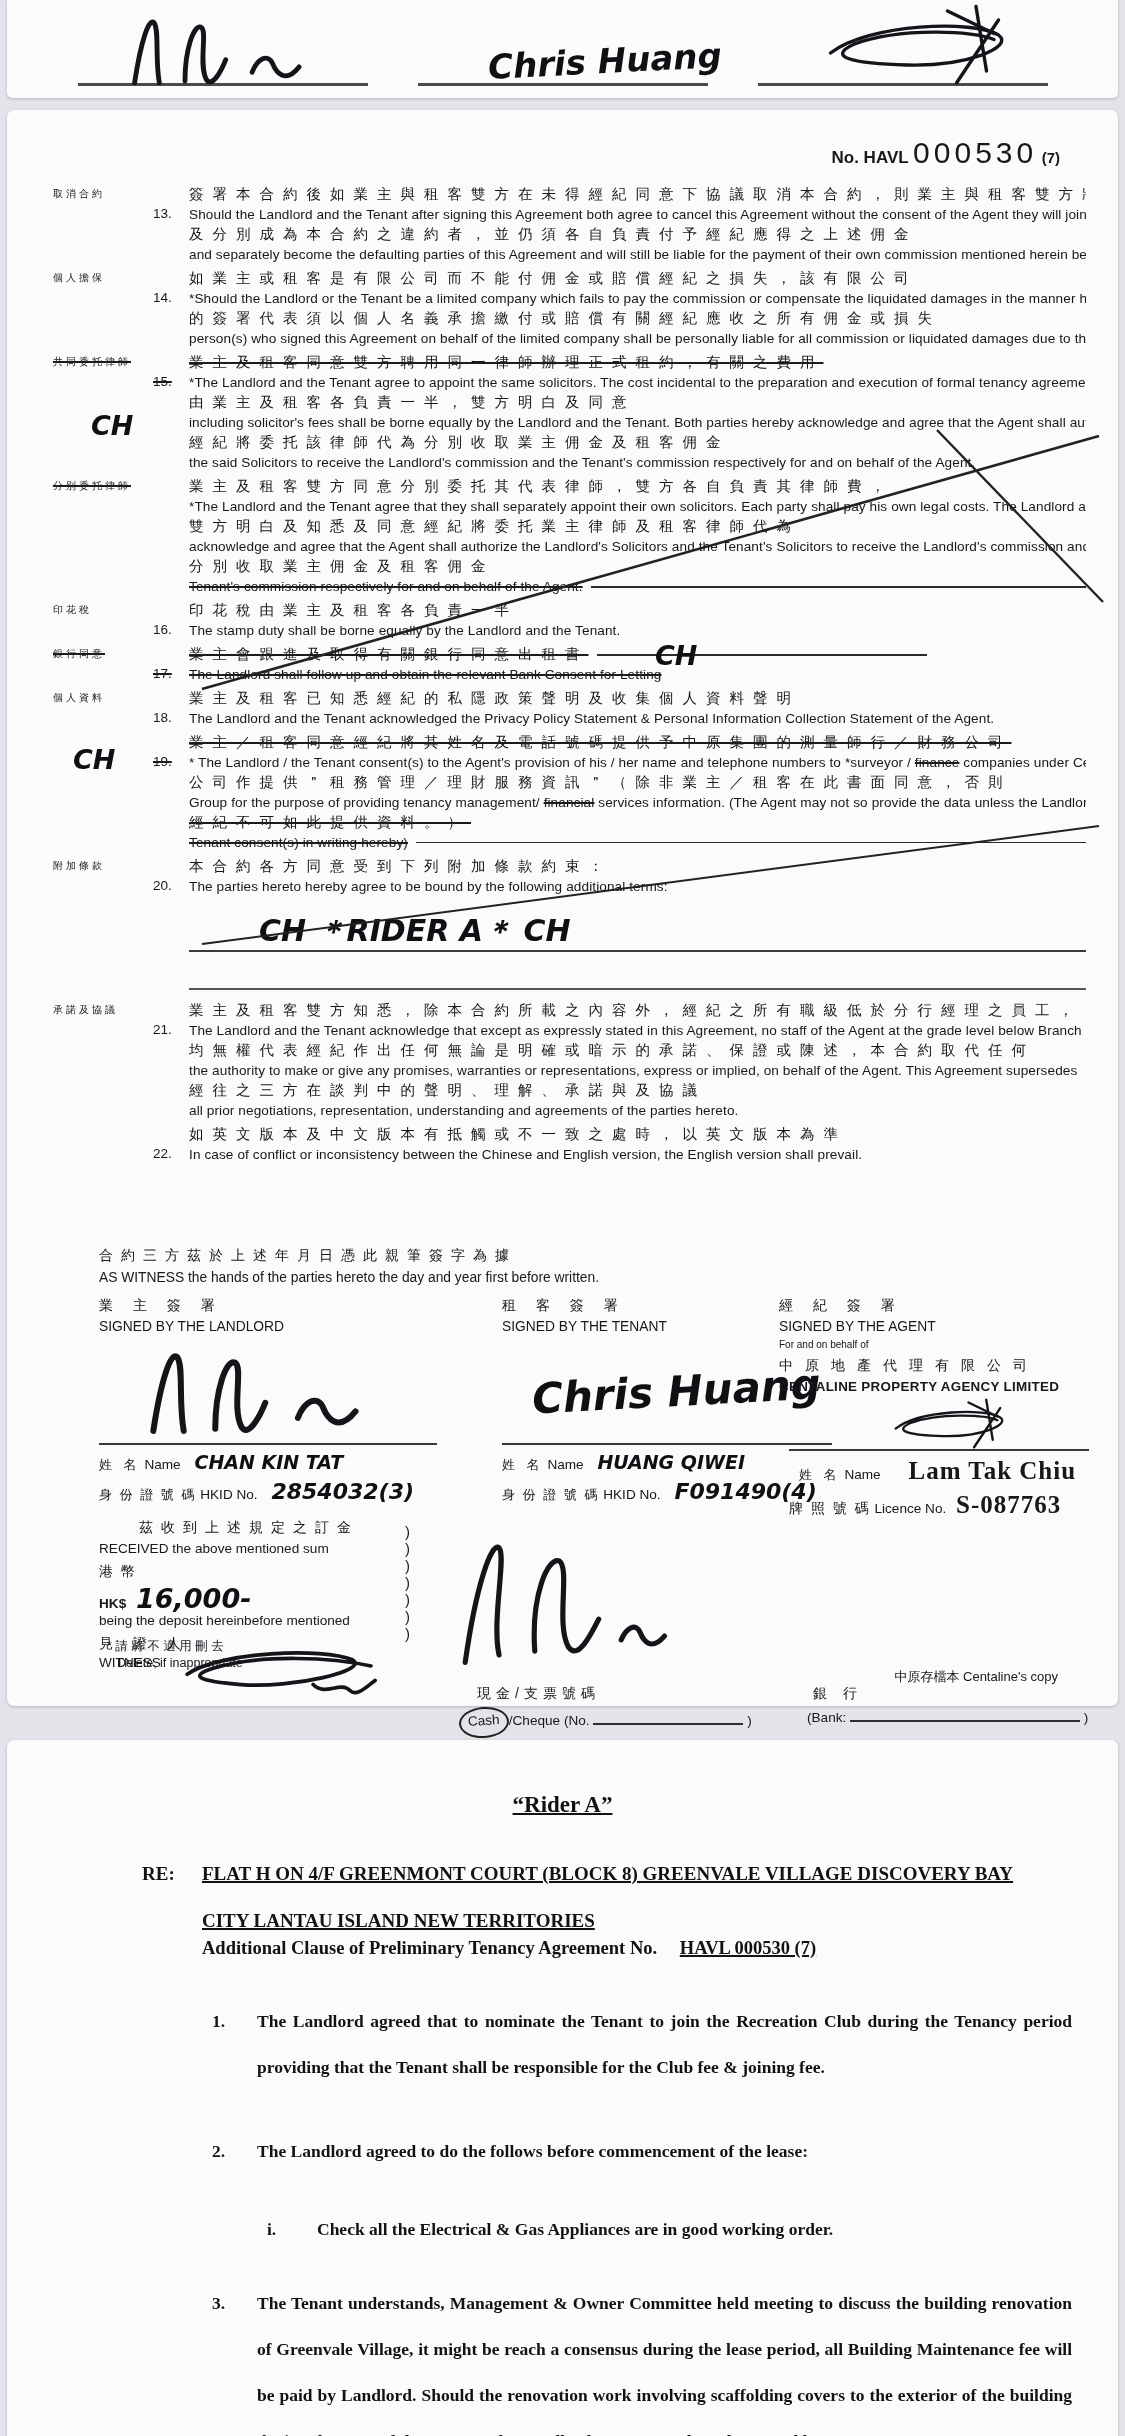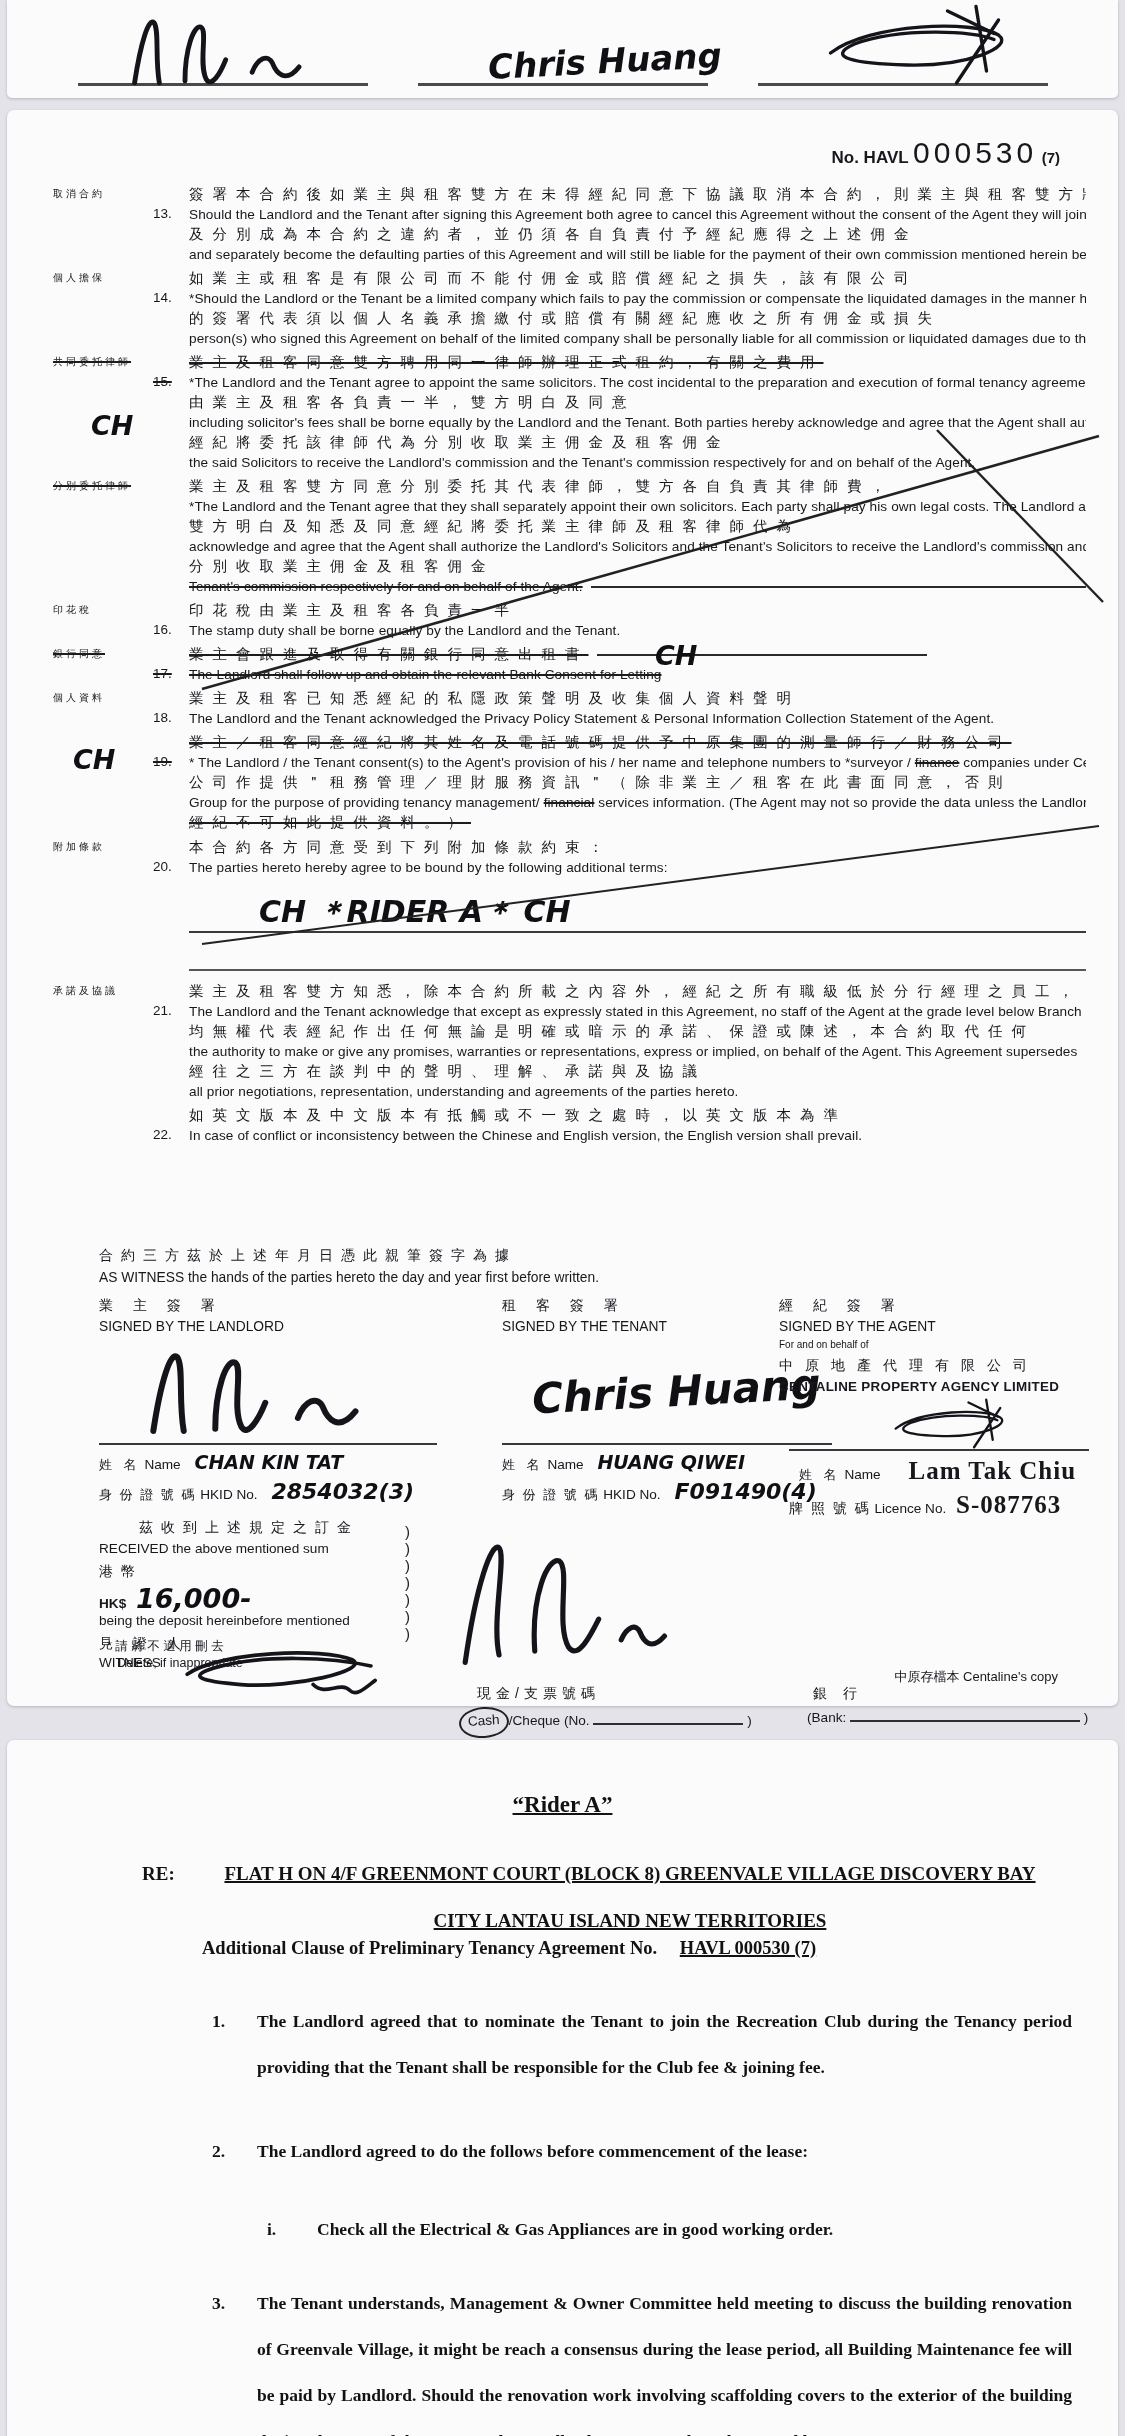--- a/index.html
+++ b/index.html
@@ -49,21 +49,21 @@
   .brackets{font-size:15px;line-height:17px;color:#222;}
   .circle-cash{display:inline-block;border:2.5px solid #222;border-radius:50%;padding:4px 7px 8px 7px;transform:rotate(-4deg);}
   .blank{display:inline-block;border-bottom:2px solid #2d2d33;height:13px;vertical-align:baseline;}
   .footer-del{position:absolute;left:100px;top:1528px;font-size:12.5px;line-height:17px;}
   .footer-copy{position:absolute;right:60px;top:1558px;font-size:13px;}
   
   .page2{top:1740px;height:700px;border-radius:7px 7px 0 0;font-family:"Liberation Serif",serif;font-weight:bold;color:#121212;}
   .rider-title{position:absolute;top:52px;left:0;right:0;text-align:center;font-size:23px;text-decoration:underline;text-decoration-thickness:2px;}
   .re-block{position:absolute;top:110px;left:195px;right:60px;font-size:19px;line-height:47px;}
   .re-lbl{position:absolute;left:-60px;}
-  .re-line{text-decoration:underline;text-decoration-thickness:2px;text-align:center;}
+  .re-line{text-decoration:underline;text-decoration-thickness:2px;}
   .add-row{position:absolute;top:198px;left:195px;font-size:18.5px;}
   .add-val{text-decoration:underline;text-decoration-thickness:2px;padding:0 18px;}
   .ritem{position:absolute;left:250px;width:815px;font-size:17.5px;line-height:46px;text-align:justify;}
   .rnum{position:absolute;left:-45px;}
   .ritem.sub{left:310px;width:755px;}
   .ritem.sub .rnum{left:-50px;}
 </style>
 </head>
 <body>
 
@@ -171,20 +171,24 @@
     </div>
 
     <div class="clause">
       <div class="cnum struck">19.</div>
       <span class="ch-mark hand" style="left:66px;top:12px;">CH</span>
       <div class="zh struck">業主／租客同意經紀將其姓名及電話號碼提供予中原集團的測量師行／財務公司</div>
       <div class="en"><span>* The Landlord / the Tenant consent(s) to the Agent's provision of his / her name and telephone numbers to *surveyor / </span><span class="struck">finance</span><span> companies under Centaline</span></div>
       <div class="zh">公司作提供＂租務管理／理財服務資訊＂（除非業主／租客在此書面同意，否則</div>
       <div class="en"><span>Group for the purpose of providing tenancy management/ </span><span class="struck">financial</span><span> services information. (The Agent may not so provide the data unless the Landlord/ the</span></div>
       <div class="zh struck">經紀不可如此提供資料。）</div>
+      <div class="rule-row">
+        <span class="en last struck">Tenant consent(s) in writing hereby)</span>
+        <span class="ext" style="border-top-width:1.5px;"></span>
+      </div>
     </div>
 
     <div class="clause">
       <div class="mlabel">附加條款</div>
       <div class="cnum">20.</div>
       <div class="zh">本合約各方同意受到下列附加條款約束：</div>
       <div class="en last">The parties hereto hereby agree to be bound by the following additional terms:</div>
       <div class="addl-line">
         <span class="hand">CH ＊RIDER A＊  CH</span>
       </div>

